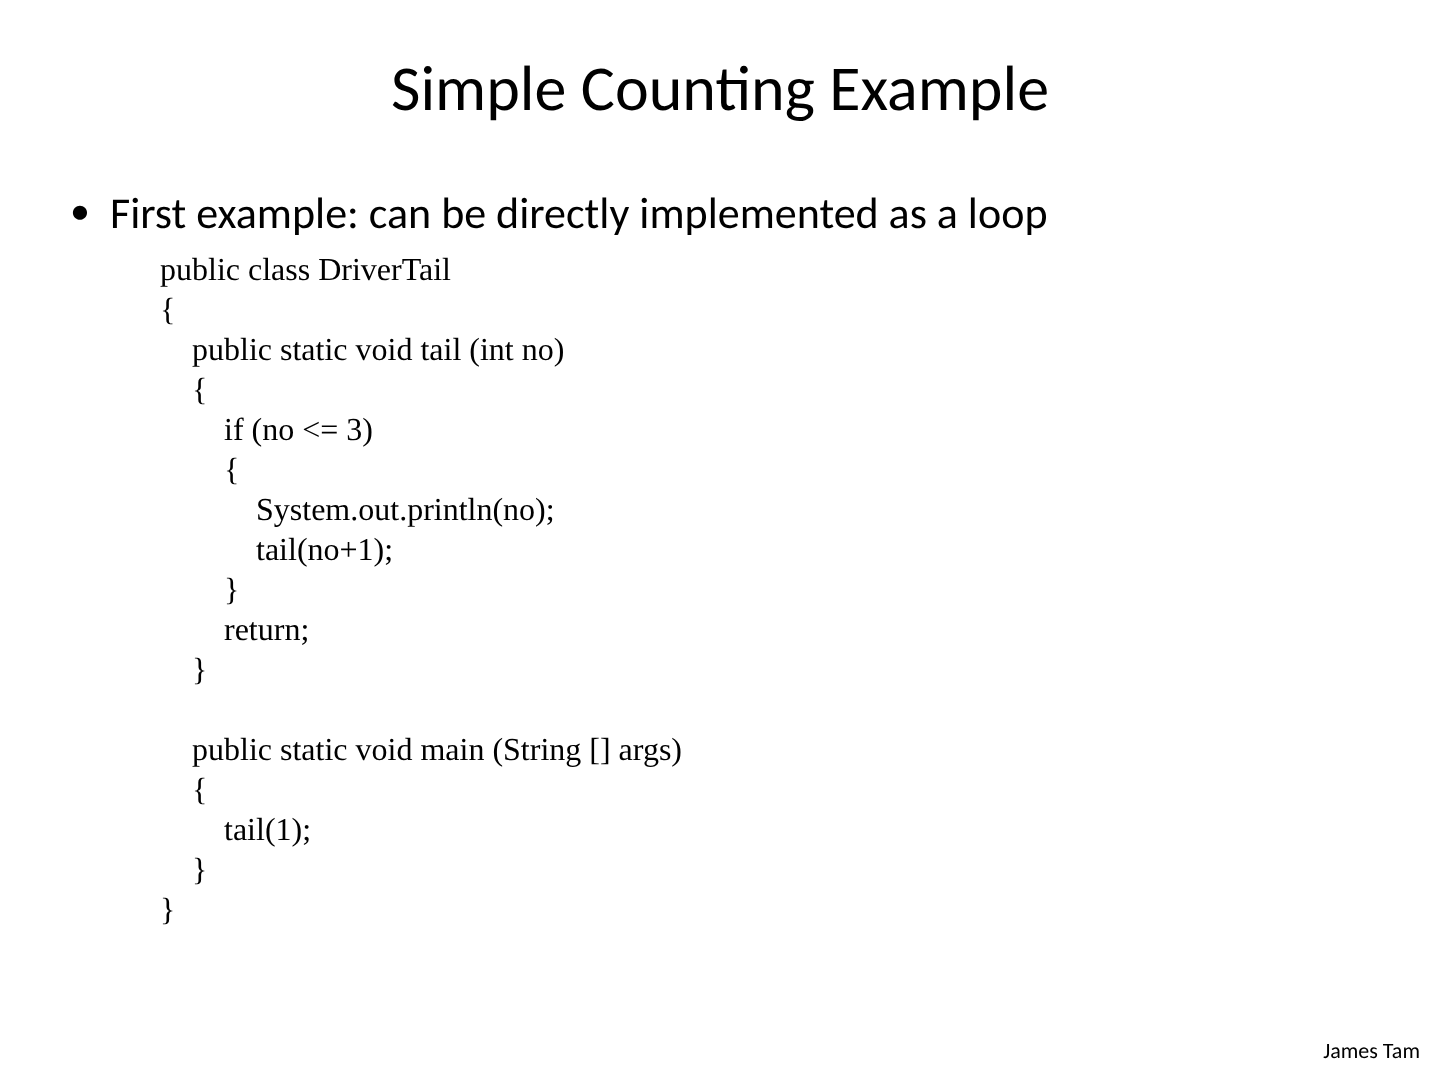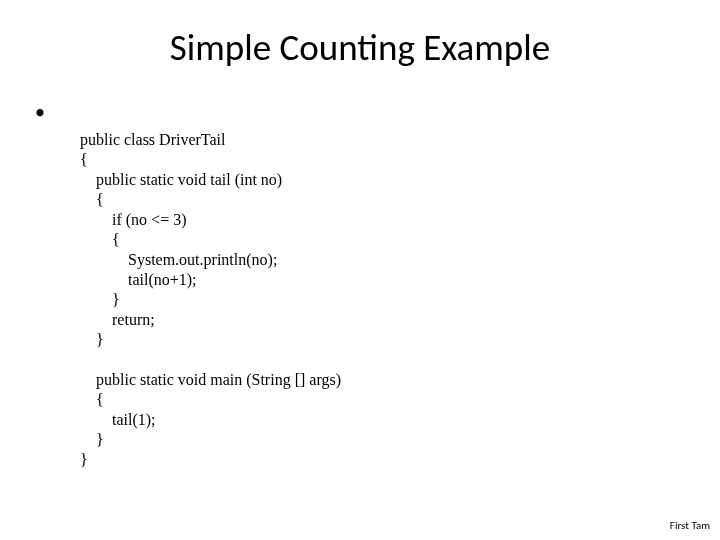--- a/index.html
+++ b/index.html
@@ -10,21 +10,21 @@
     body {
       width: 720px;
       height: 540px;
       background: #ffffff;
       font-family: Calibri, Arial, sans-serif;
       position: relative;
       padding: 20px 30px;
     }
     .title {
       text-align: center;
-      font-size: 37px;
+      font-size: 32px;
       font-weight: normal;
       color: #000;
       margin-bottom: 30px;
       margin-top: 5px;
     }
     .bullet-row {
       display: flex;
       align-items: flex-start;
       margin-bottom: 6px;
       margin-left: 5px;
@@ -55,33 +55,34 @@
       color: #000;
     }
   </style>
 </head>
 <body>
 
 <h1 class="title">Simple Counting Example</h1>
 
 <div class="bullet-row">
   <span class="bullet">•</span>
+  <span class="bullet-text">First example: can be directly implemented as a loop</span>
 </div>
 
 <div class="code-block">public class DriverTail
 {
     public static void tail (int no)
     {
         if (no &lt;= 3)
         {
             System.out.println(no);
             tail(no+1);
         }
         return;
     }
 
     public static void main (String [] args)
     {
         tail(1);
     }
 }</div>
 
-<div class="footer">First Tam</div>
+<div class="footer">James Tam</div>
 
 </body></html>

